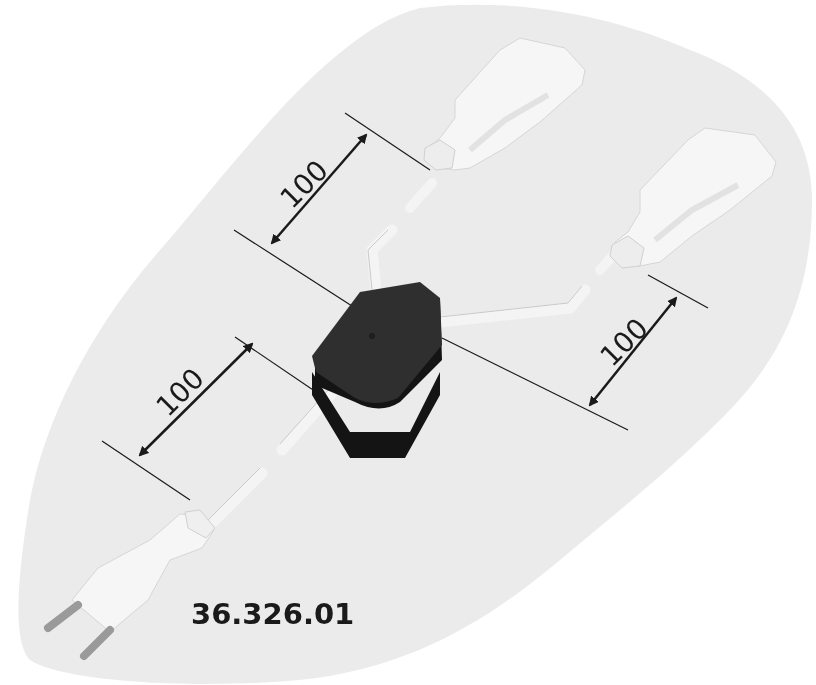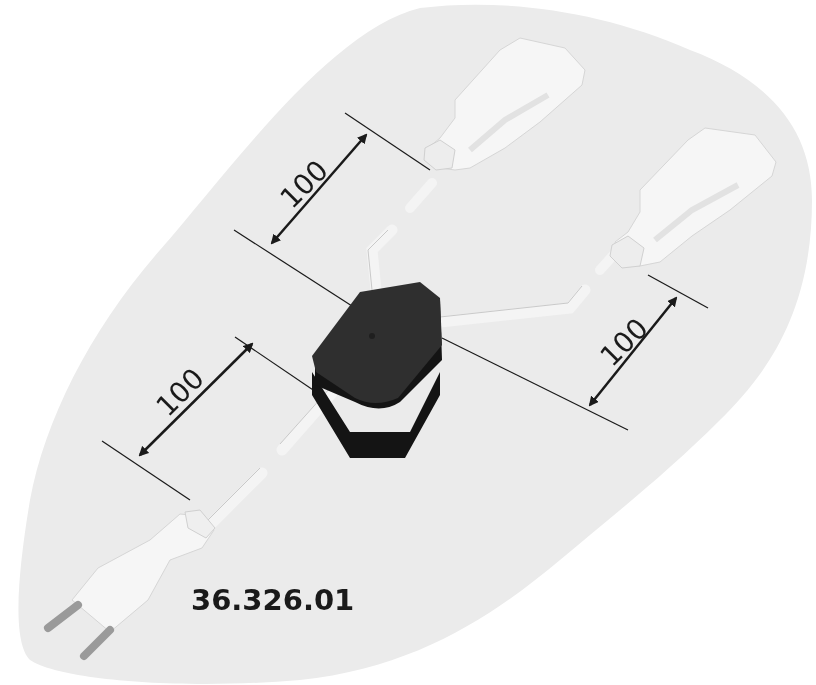--- a/index.html
+++ b/index.html
@@ -1,19 +1,19 @@
 <!DOCTYPE html>
 <html><head>
 <meta charset="utf-8">
 <style>
   html, body { margin:0; padding:0; background:#ffffff; }
   body { width:816px; height:685px; position:relative; overflow:hidden; font-family:"DejaVu Sans", sans-serif; }
   #stage { position:absolute; left:0; top:0; width:816px; height:685px; }
   .dim-label { font-family:"DejaVu Sans", sans-serif; font-size:28px; fill:#1a1a1a; }
-  .part-number { position:absolute; left:191px; top:583px; font-family:"DejaVu Sans", sans-serif; font-weight:bold; font-size:29px; color:#1a1a1a; letter-spacing:0px; }
+  .part-number { position:absolute; left:191px; top:597px; font-family:"DejaVu Sans", sans-serif; font-weight:bold; font-size:29px; color:#1a1a1a; letter-spacing:0px; }
 </style>
 </head>
 <body>
 
 <div id="stage">
 <svg width="816" height="685" viewBox="0 0 816 685" xmlns="http://www.w3.org/2000/svg">
 
   <path d="M420,8 C500,-2 600,10 690,50 C770,80 812,130 812,200 C812,320 760,380 720,420 C670,470 620,510 560,560 C500,610 420,668 300,680 C180,690 60,680 30,660 C10,640 20,560 30,500 C45,420 90,330 160,250 C230,170 330,30 420,8 Z" fill="#ebebeb"></path>
 
   <g stroke="#f4f4f4" stroke-linecap="round" fill="none">

